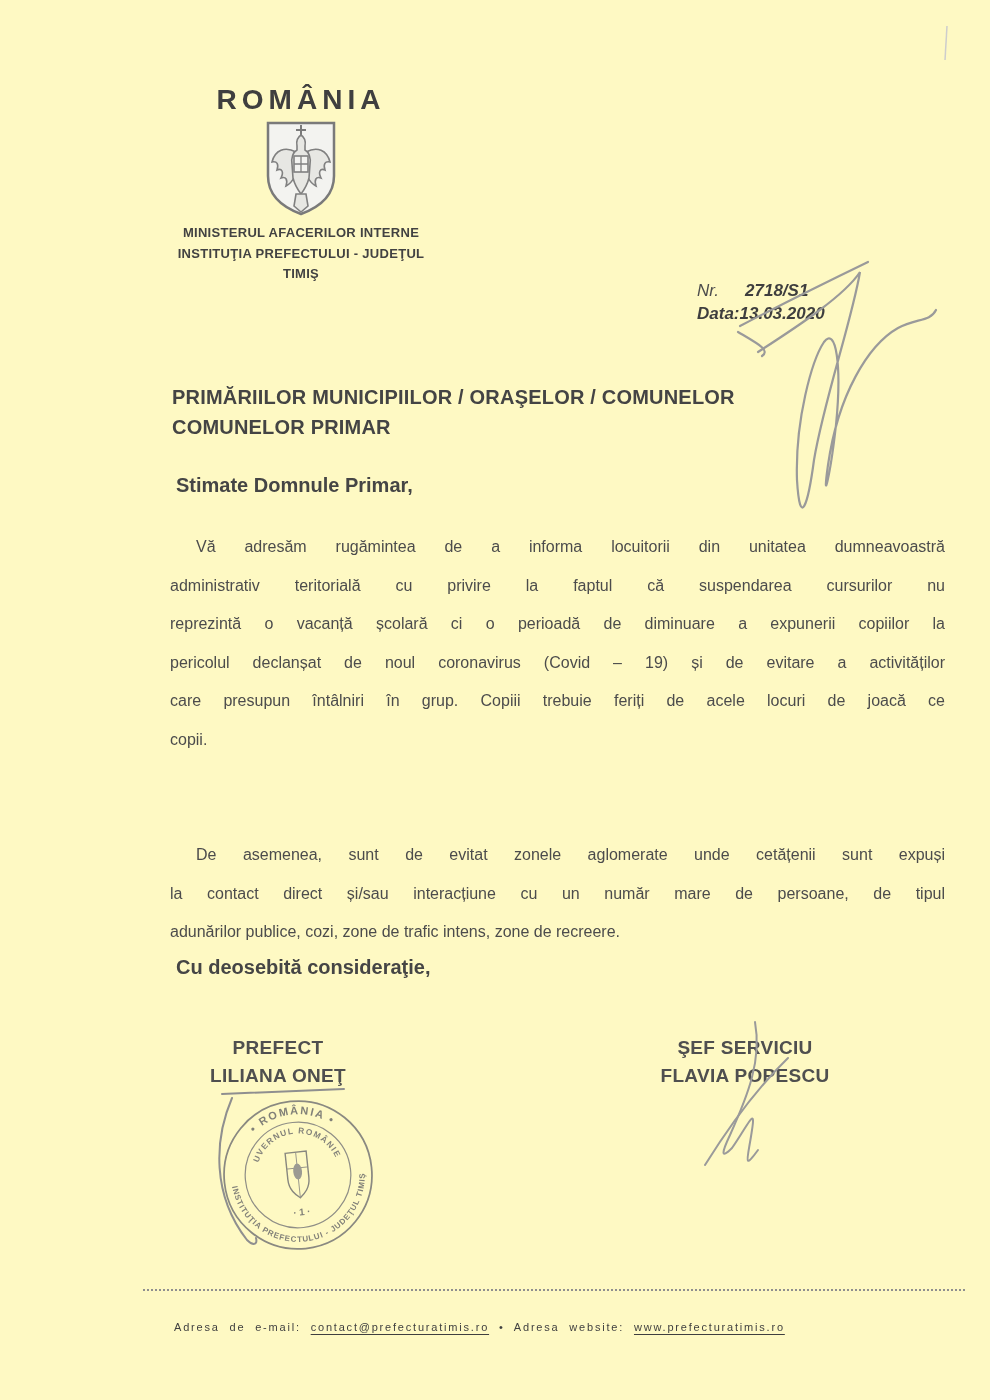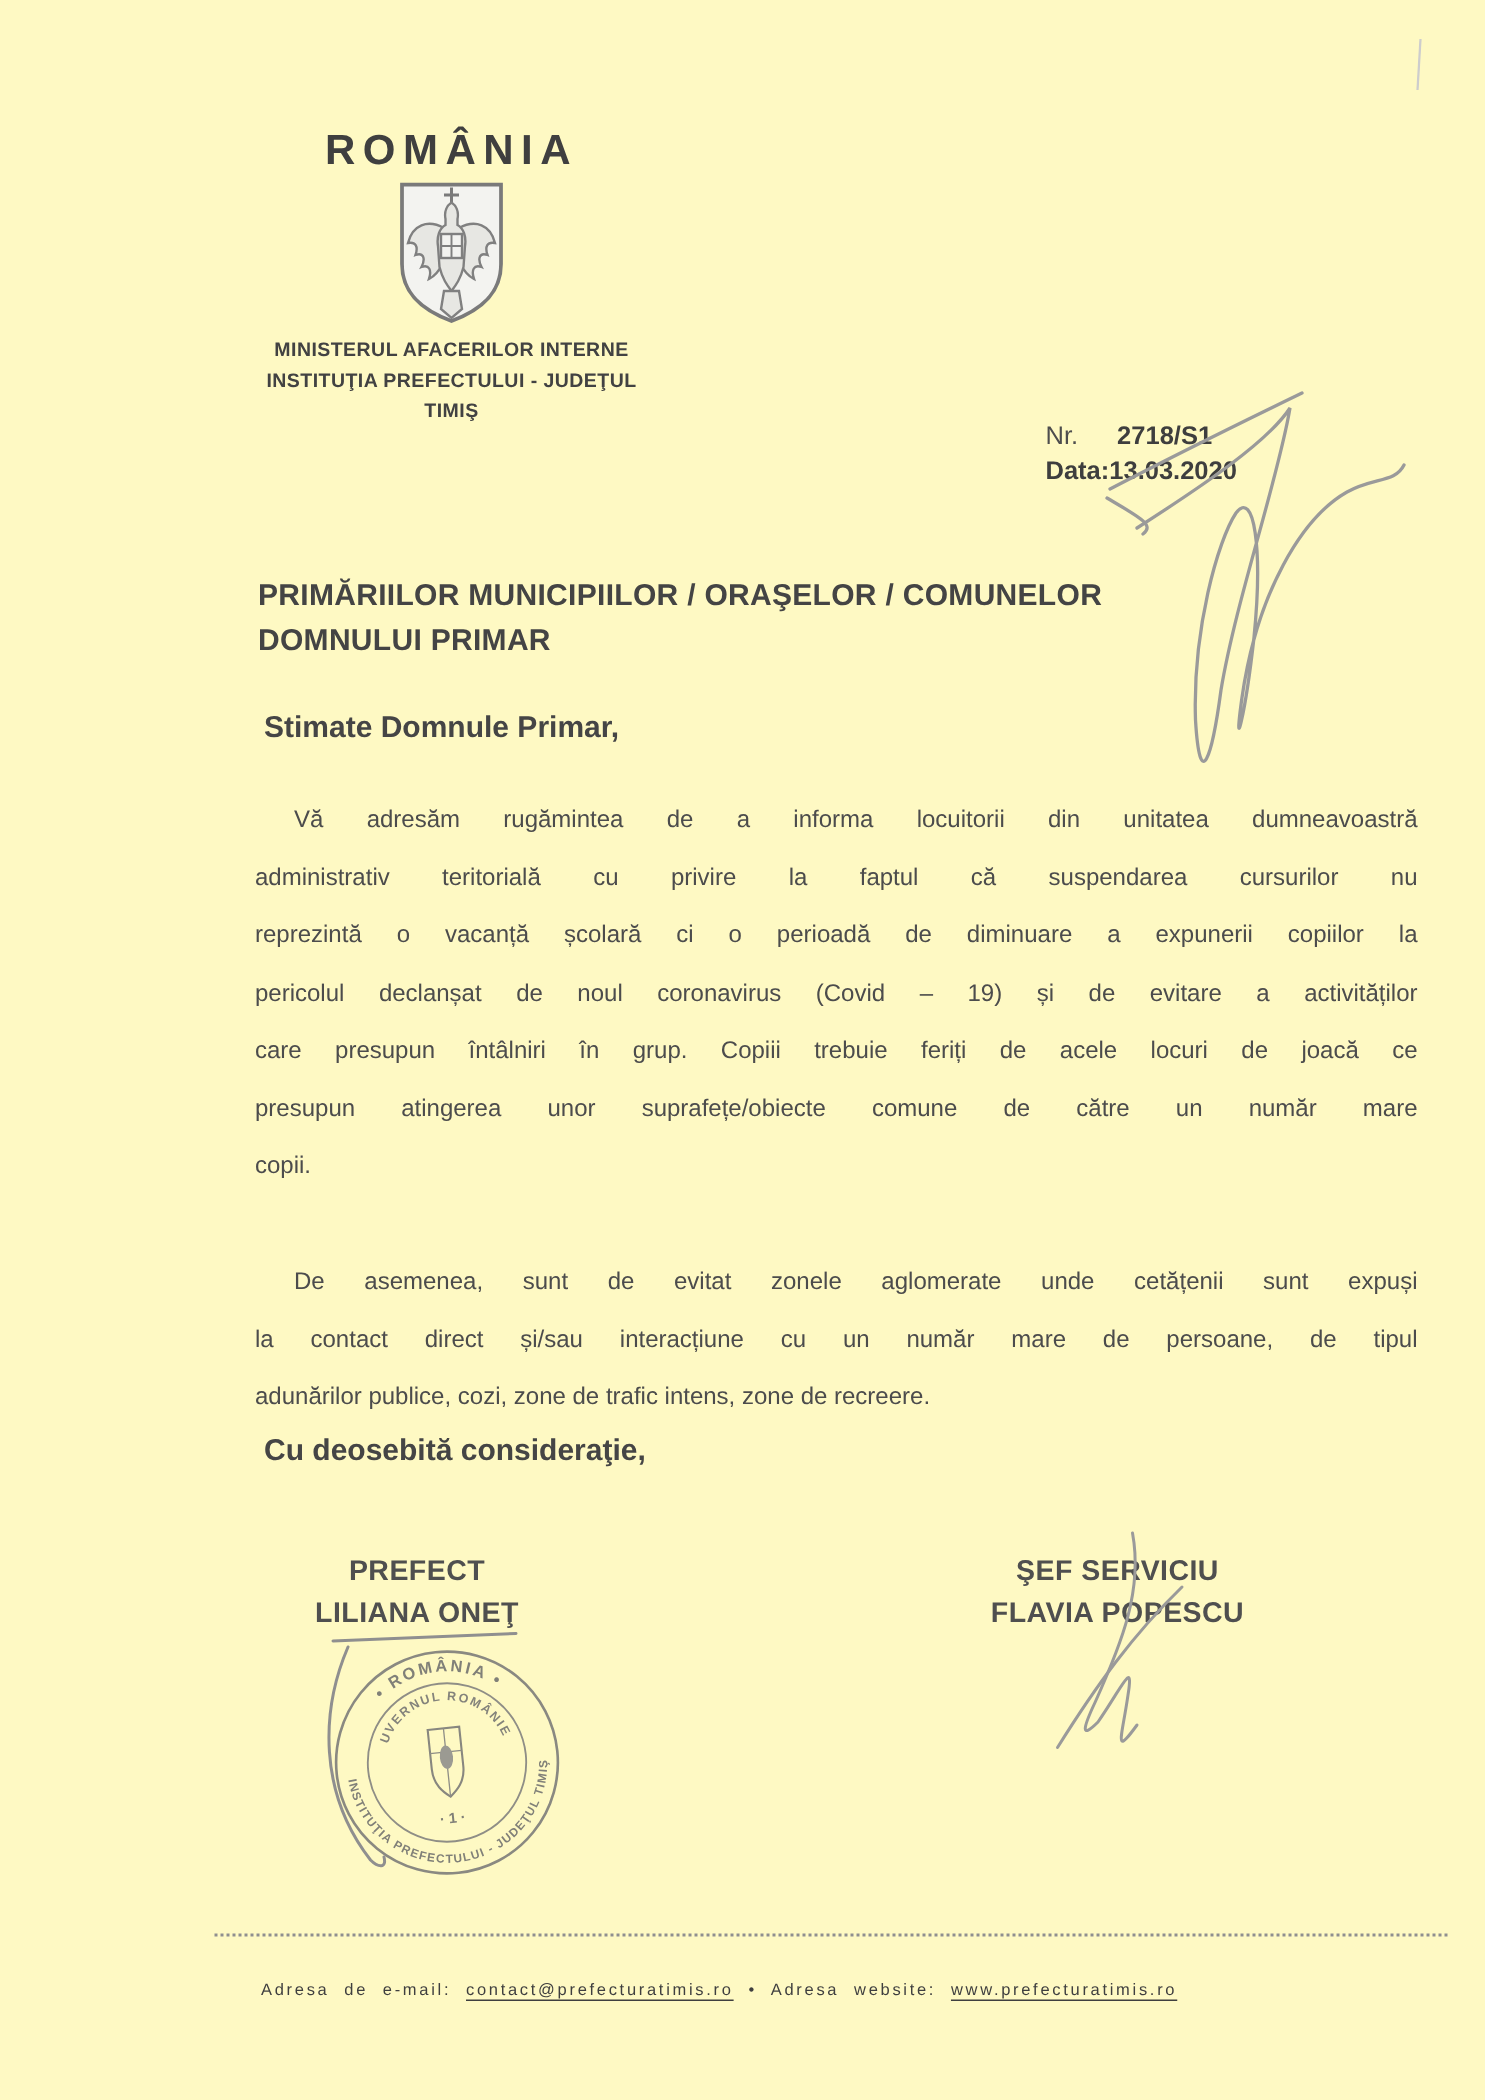--- a/index.html
+++ b/index.html
@@ -23,21 +23,21 @@
     color: #3f3f3f;
   }
   .coat-of-arms { display: block; margin: 4px auto 6px auto; }
   .ministry {
     font-size: 13px; font-weight: bold; line-height: 20.5px;
     color: #424242; letter-spacing: 0.3px;
   }
 
   
   .ref-block { left: 697px; top: 279px; font-size: 17px; color: #4d4d4d; line-height: 23px; }
-  .ref-row { display: flex; }
+  .ref-row { display: flex; font-style: italic; }
   .ref-label { font-weight: normal; }
   .ref-gap { width: 26px; }
   .ref-value { font-weight: bold; color: #3e3e3e; }
 
   
   .recipient {
     left: 172px; top: 368px; width: 700px;
     font-size: 20px; font-weight: bold; color: #444;
     line-height: 30px; letter-spacing: 0.2px; margin-top: 14px;
   }
@@ -121,32 +121,31 @@
       <span class="ref-value">2718/S1</span>
     </div>
     <div class="ref-row">
       <span class="ref-value">Data:</span>
       <span class="ref-value">13.03.2020</span>
     </div>
   </div>
 
   <div class="abs recipient">
     <div>PRIMĂRIILOR MUNICIPIILOR / ORAŞELOR / COMUNELOR</div>
-    <div>DOMNULUI PRIMAR</div>
+    <div>COMUNELOR PRIMAR</div>
   </div>
 
   <div class="abs salutation">Stimate Domnule Primar,</div>
 
   <div class="abs para para1">
       <div class="jline">Vă adresăm rugămintea de a informa locuitorii din unitatea dumneavoastră</div>
       <div class="jline">administrativ teritorială cu privire la faptul că suspendarea cursurilor nu</div>
       <div class="jline">reprezintă o vacanță școlară ci o perioadă de diminuare a expunerii copiilor la</div>
       <div class="jline">pericolul declanșat de noul coronavirus (Covid – 19) și de evitare a activităților</div>
       <div class="jline">care presupun întâlniri în grup. Copiii trebuie feriți de acele locuri de joacă ce</div>
-      <div class="jline">presupun atingerea unor suprafețe/obiecte comune de către un număr mare</div>
       <div class="jline last">copii.</div>
     </div>
   <div class="abs para para2">
       <div class="jline">De asemenea, sunt de evitat zonele aglomerate unde cetățenii sunt expuși</div>
       <div class="jline">la contact direct și/sau interacțiune cu un număr mare de persoane, de tipul</div>
       <div class="jline last">adunărilor publice, cozi, zone de trafic intens, zone de recreere.</div>
     </div>
 
   <div class="abs closing">Cu deosebită consideraţie,</div>
 

